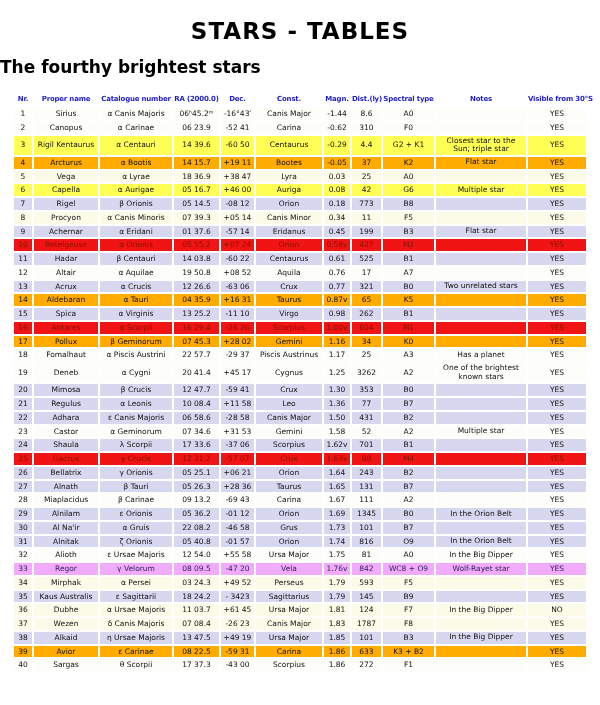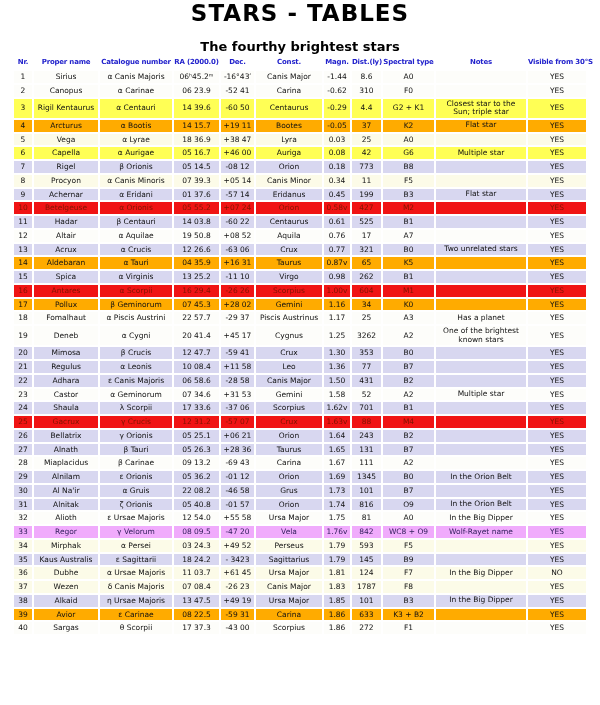--- a/index.html
+++ b/index.html
@@ -3,28 +3,28 @@
 <meta charset="utf-8">
 <style>
   html,body { margin:0; padding:0; }
   body {
     width:600px; height:705px; background:#ffffff;
     font-family:"DejaVu Sans", sans-serif; color:#111111;
     overflow:hidden;
   }
   .page-title {
     text-align:center; font-weight:bold; font-size:23px;
-    letter-spacing:1px; color:#000000;
+    letter-spacing:1px; padding-top:18px; color:#000000;
   }
   .page-subtitle {
-    text-align:center; font-weight:bold; font-size:13px;
+    text-align:left; font-weight:bold; font-size:17px;
     padding-top:13px; color:#000000;
   }
   table.stars {
-    margin:0 auto 0 auto; width:556px;
+    margin:14px auto 0 auto; width:556px;
     border-collapse:separate; border-spacing:2px; table-layout:fixed;
   }
   th {
     color:#2222cc; font-size:7px; font-weight:bold;
     white-space:nowrap; letter-spacing:-0.2px; padding:2px 0 3px 0;
     text-align:center;
   }
   td {
     font-size:7.5px; text-align:center; padding:1px 2px;
     white-space:nowrap; line-height:1.3; color:#111111;
@@ -486,21 +486,21 @@
       <tr class="bg-purple">
         <td class="col-nr">33</td>
         <td class="col-name">Regor</td>
         <td class="col-cat">γ Velorum</td>
         <td class="col-ra">08 09.5</td>
         <td class="col-dec">-47 20</td>
         <td class="col-const">Vela</td>
         <td class="col-magn">1.76v</td>
         <td class="col-dist">842</td>
         <td class="col-spec">WC8 + O9</td>
-        <td class="col-notes">Wolf-Rayet name</td>
+        <td class="col-notes">Wolf-Rayet star</td>
         <td class="col-visible">YES</td>
       </tr>
       <tr class="bg-ivory">
         <td class="col-nr">34</td>
         <td class="col-name">Mirphak</td>
         <td class="col-cat">α Persei</td>
         <td class="col-ra">03 24.3</td>
         <td class="col-dec">+49 52</td>
         <td class="col-const">Perseus</td>
         <td class="col-magn">1.79</td>

